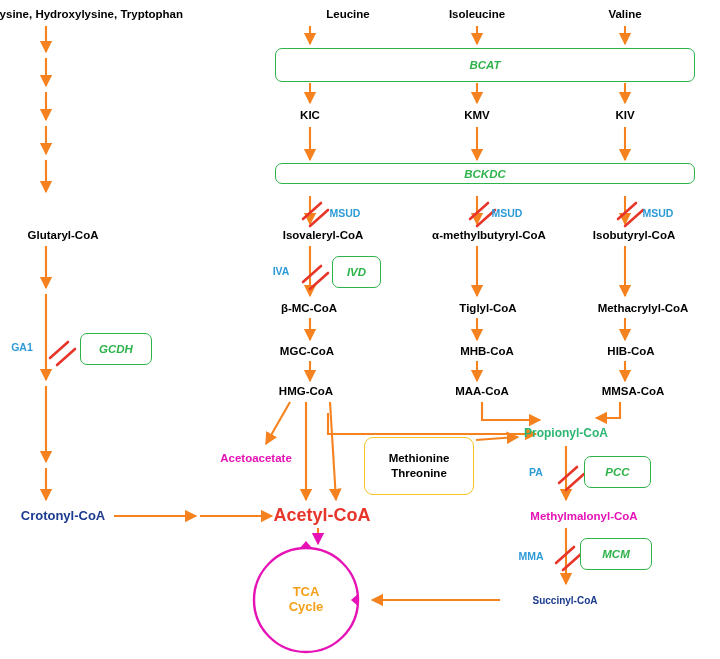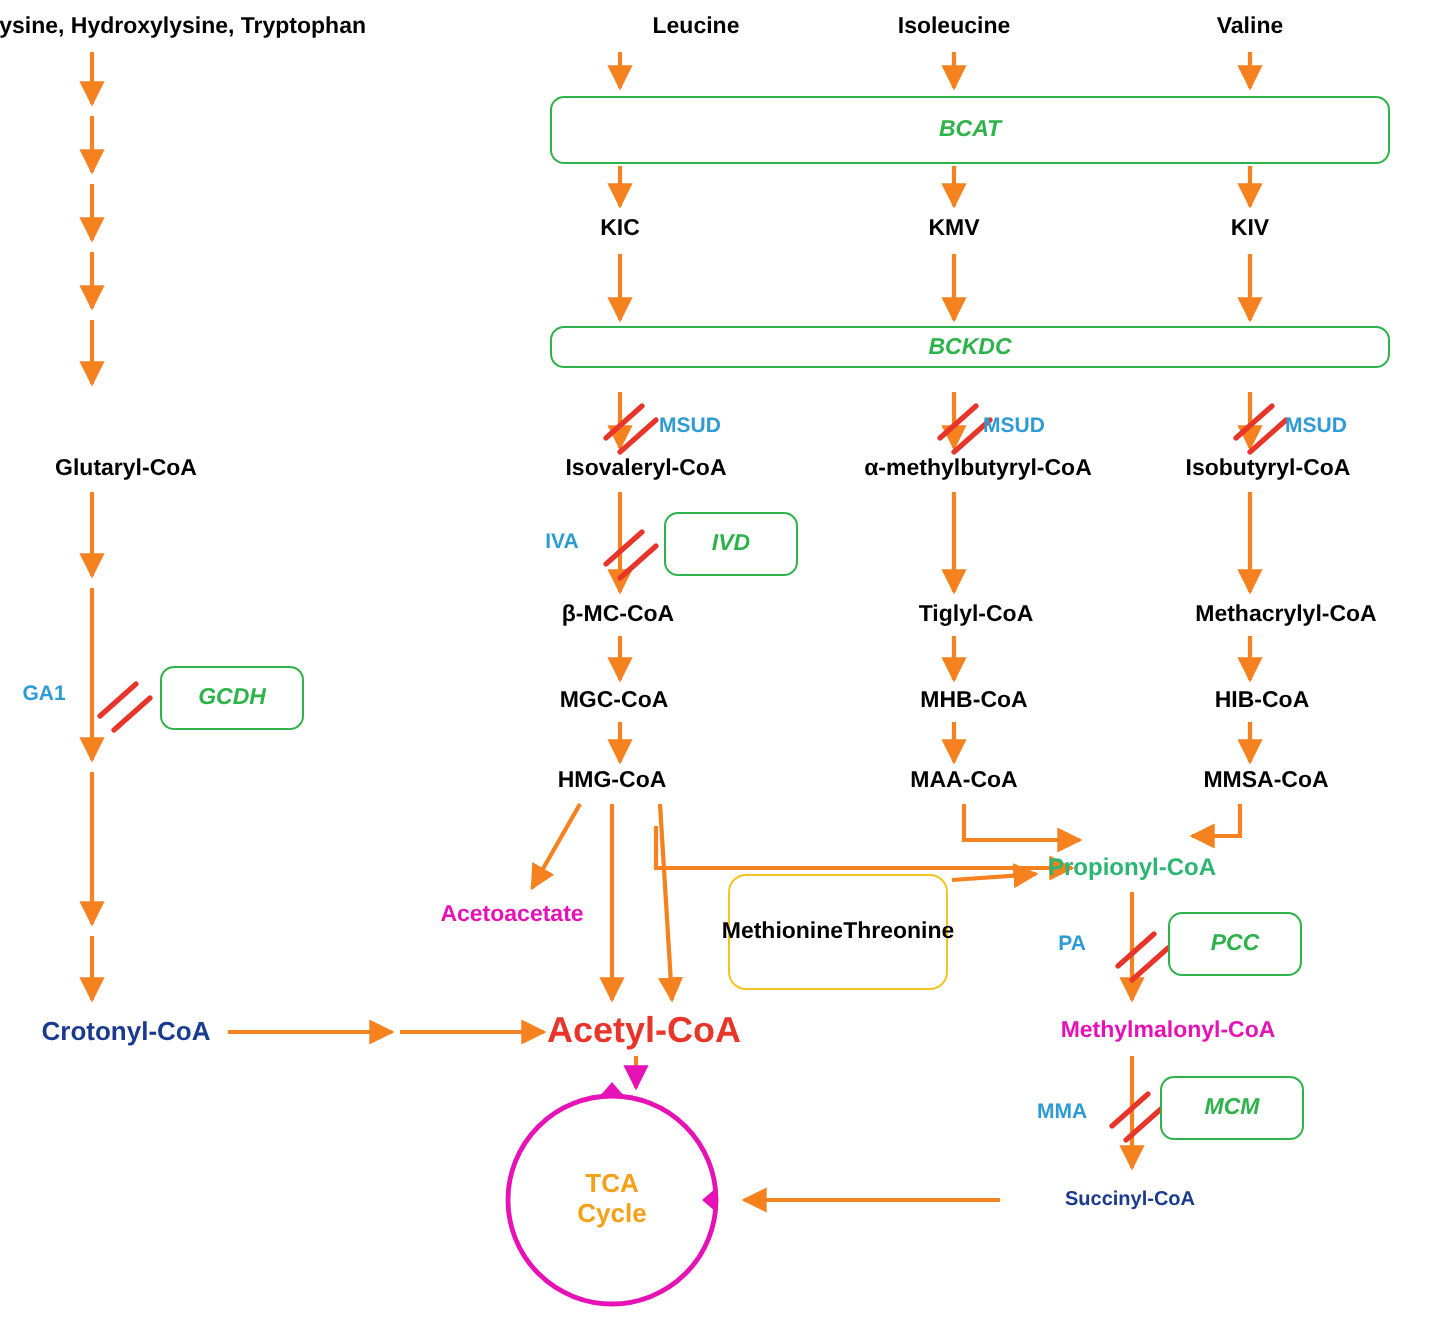--- a/index.html
+++ b/index.html
@@ -50,21 +50,21 @@
     color: #2eb24a;
     white-space: nowrap;
   }
   .yellow-box {
     position: absolute;
     border: 1.8px solid #f5c324;
     border-radius: 9px;
     box-sizing: border-box;
     background: #ffffff;
     display: flex;
-    flex-direction: row;
+    flex-direction: column;
     align-items: center;
     justify-content: center;
     line-height: 1.3;
   }
   .yellow-box span {
     font-size: 11.5px;
     font-weight: bold;
     color: #000000;
   }
   svg.overlay {
@@ -217,21 +217,21 @@
   <div class="node lblue small" style="left:22px;  top:348px;">GA1</div>
   <div class="node lblue small" style="left:536px; top:473px;">PA</div>
   <div class="node lblue small" style="left:531px; top:557px;">MMA</div>
 
   <div class="enzyme-box" style="left:265px; top:48px;  width:420px; height:34px;">
     <span>BCAT</span>
   </div>
   <div class="enzyme-box" style="left:265px; top:163px; width:420px; height:21px;">
     <span>BCKDC</span>
   </div>
-  <div class="enzyme-box" style="left:322px; top:256px; width:67px;  height:32px;">
+  <div class="enzyme-box" style="left:322px; top:256px; width:49px;  height:32px;">
     <span>IVD</span>
   </div>
   <div class="enzyme-box" style="left:574px; top:456px; width:67px;  height:32px;">
     <span>PCC</span>
   </div>
   <div class="enzyme-box" style="left:70px;  top:333px; width:72px;  height:32px;">
     <span>GCDH</span>
   </div>
   <div class="enzyme-box" style="left:570px; top:538px; width:72px;  height:32px;">
     <span>MCM</span>

